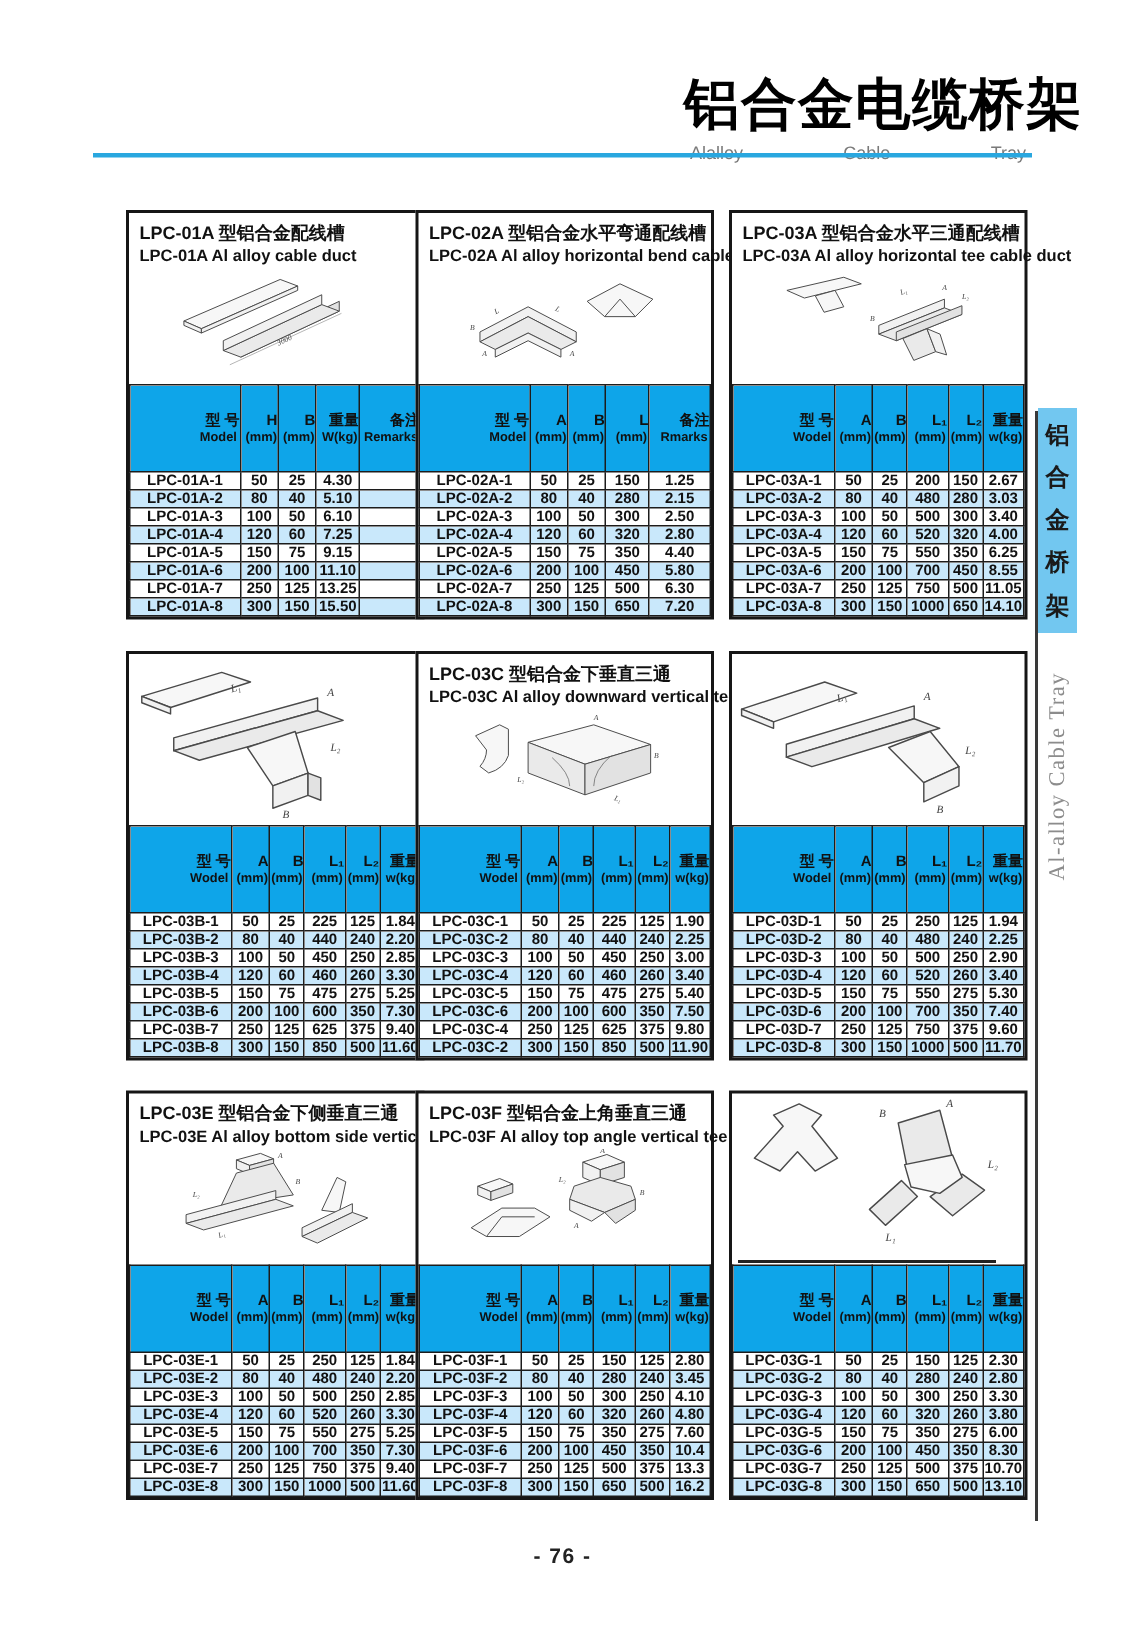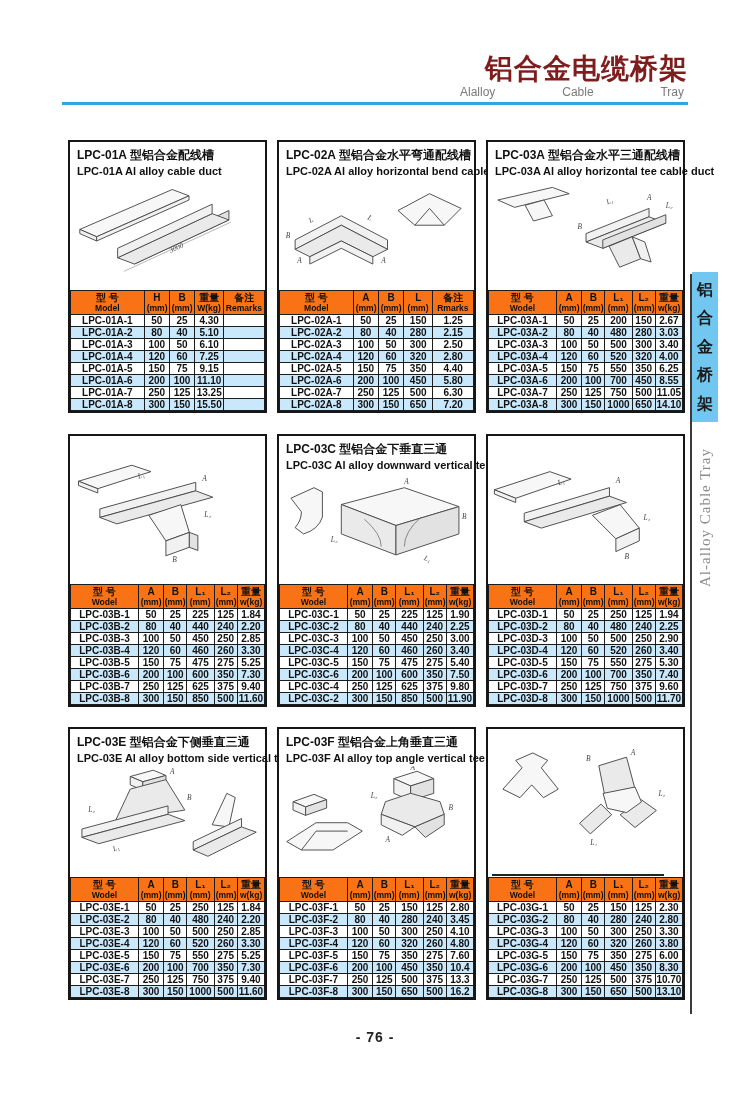--- a/index.html
+++ b/index.html
@@ -1,51 +1,51 @@
 <!DOCTYPE html>
 <html><head>
 <meta charset="utf-8">
 <style>
   html,body{margin:0;padding:0;}
   body{width:750px;height:1100px;position:relative;background:#ffffff;
        font-family:"Liberation Sans","DejaVu Sans",sans-serif;color:#111;}
   
   .brand{position:absolute;top:54px;left:456px;width:232px;text-align:right;}
-  .brand-zh{font-size:28px;font-weight:bold;color:#7f1d1d;letter-spacing:1px;line-height:1.05;white-space:nowrap;}
+  .brand-zh{font-size:37px;font-weight:bold;color:#000000;letter-spacing:1px;line-height:1.05;white-space:nowrap;font-family:Liberation Mono, monospace;}
   .brand-en{display:flex;justify-content:space-between;color:#7a7a7a;font-size:12px;margin-top:2px;padding:0 4px;}
   .brand-rule{position:absolute;left:62px;top:102px;width:626px;height:3px;background:#29a7df;}
   
   .side-rule{position:absolute;left:690px;top:274px;width:2px;height:740px;background:#3a3a3a;}
   .side-tab{position:absolute;left:692px;top:272px;width:26px;height:150px;background:#72c7f0;
             display:flex;flex-direction:column;align-items:center;justify-content:space-evenly;
             font-size:16px;font-weight:600;color:#1a1a1a;}
   .side-en{position:absolute;left:691px;top:424px;width:28px;height:186px;
            display:flex;align-items:center;justify-content:center;}
   .side-en span{writing-mode:vertical-rl;transform:rotate(180deg);white-space:nowrap;
                 font-family:"Liberation Serif","DejaVu Serif",serif;
                 font-size:15px;color:#8c8c8c;letter-spacing:1px;}
   
   .panel{position:absolute;width:199px;height:273px;border:2px solid #161616;box-sizing:border-box;
          background:#fff;display:flex;flex-direction:column;}
-  .c0{left:68px}.c1{left:277px}.c2{left:486px}
+  .c0{left:84px}.c1{left:277px}.c2{left:486px}
   .r0{top:140px}.r1{top:434px}.r2{top:727px}
   .p-title{padding:5px 7px 0 7px;}
   .t-zh{font-size:12px;font-weight:600;line-height:1.45;white-space:nowrap;}
   .t-en{font-size:11px;font-weight:700;line-height:1.3;white-space:nowrap;}
   .p-draw{flex:1 1 auto;min-height:0;position:relative;}
   .p-draw svg{position:absolute;left:0;top:0;width:100%;height:100%;}
   .iso{fill:#f1f1f1;stroke:#4a4a4a;stroke-width:0.9;stroke-linejoin:round;}
   .iso .dk{fill:#e2e2e2;}.iso .lt{fill:#f7f7f7;}.iso .md{fill:#eaeaea;}
   .dim{font-family:"Liberation Serif","DejaVu Serif",serif;font-style:italic;
        font-size:7px;fill:#444;stroke:none;font-weight:normal;}
   .pre-table-rule{position:absolute;bottom:1px;left:4px;width:172px;height:2px;background:#222;}
   
   table.spec{border-collapse:collapse;width:100%;table-layout:fixed;margin-top:auto;}
   table.spec th,table.spec td{border:1px solid #1c1c1c;padding:0;text-align:center;overflow:hidden;}
-  table.spec th{background:#f97316;font-weight:bold;padding:1px 0;}
+  table.spec th{background:#0ea5e9;font-weight:bold;padding:18px 0;text-align:right;}
   table.spec th .hz{font-size:10px;line-height:11px;font-weight:700;white-space:nowrap;}
   table.spec th .he{font-size:9px;line-height:10px;font-weight:700;white-space:nowrap;transform:scale(.95);}
   table.spec td{font-size:10px;font-weight:700;height:11px;line-height:11px;white-space:nowrap;}
   table.spec tbody tr:nth-child(even) td{background:#c9e8fb;}
   
   .footer{position:absolute;top:1029px;left:0;width:750px;text-align:center;
           font-size:14px;font-weight:bold;letter-spacing:1px;color:#222;}
 </style>
 </head>
 <body>

